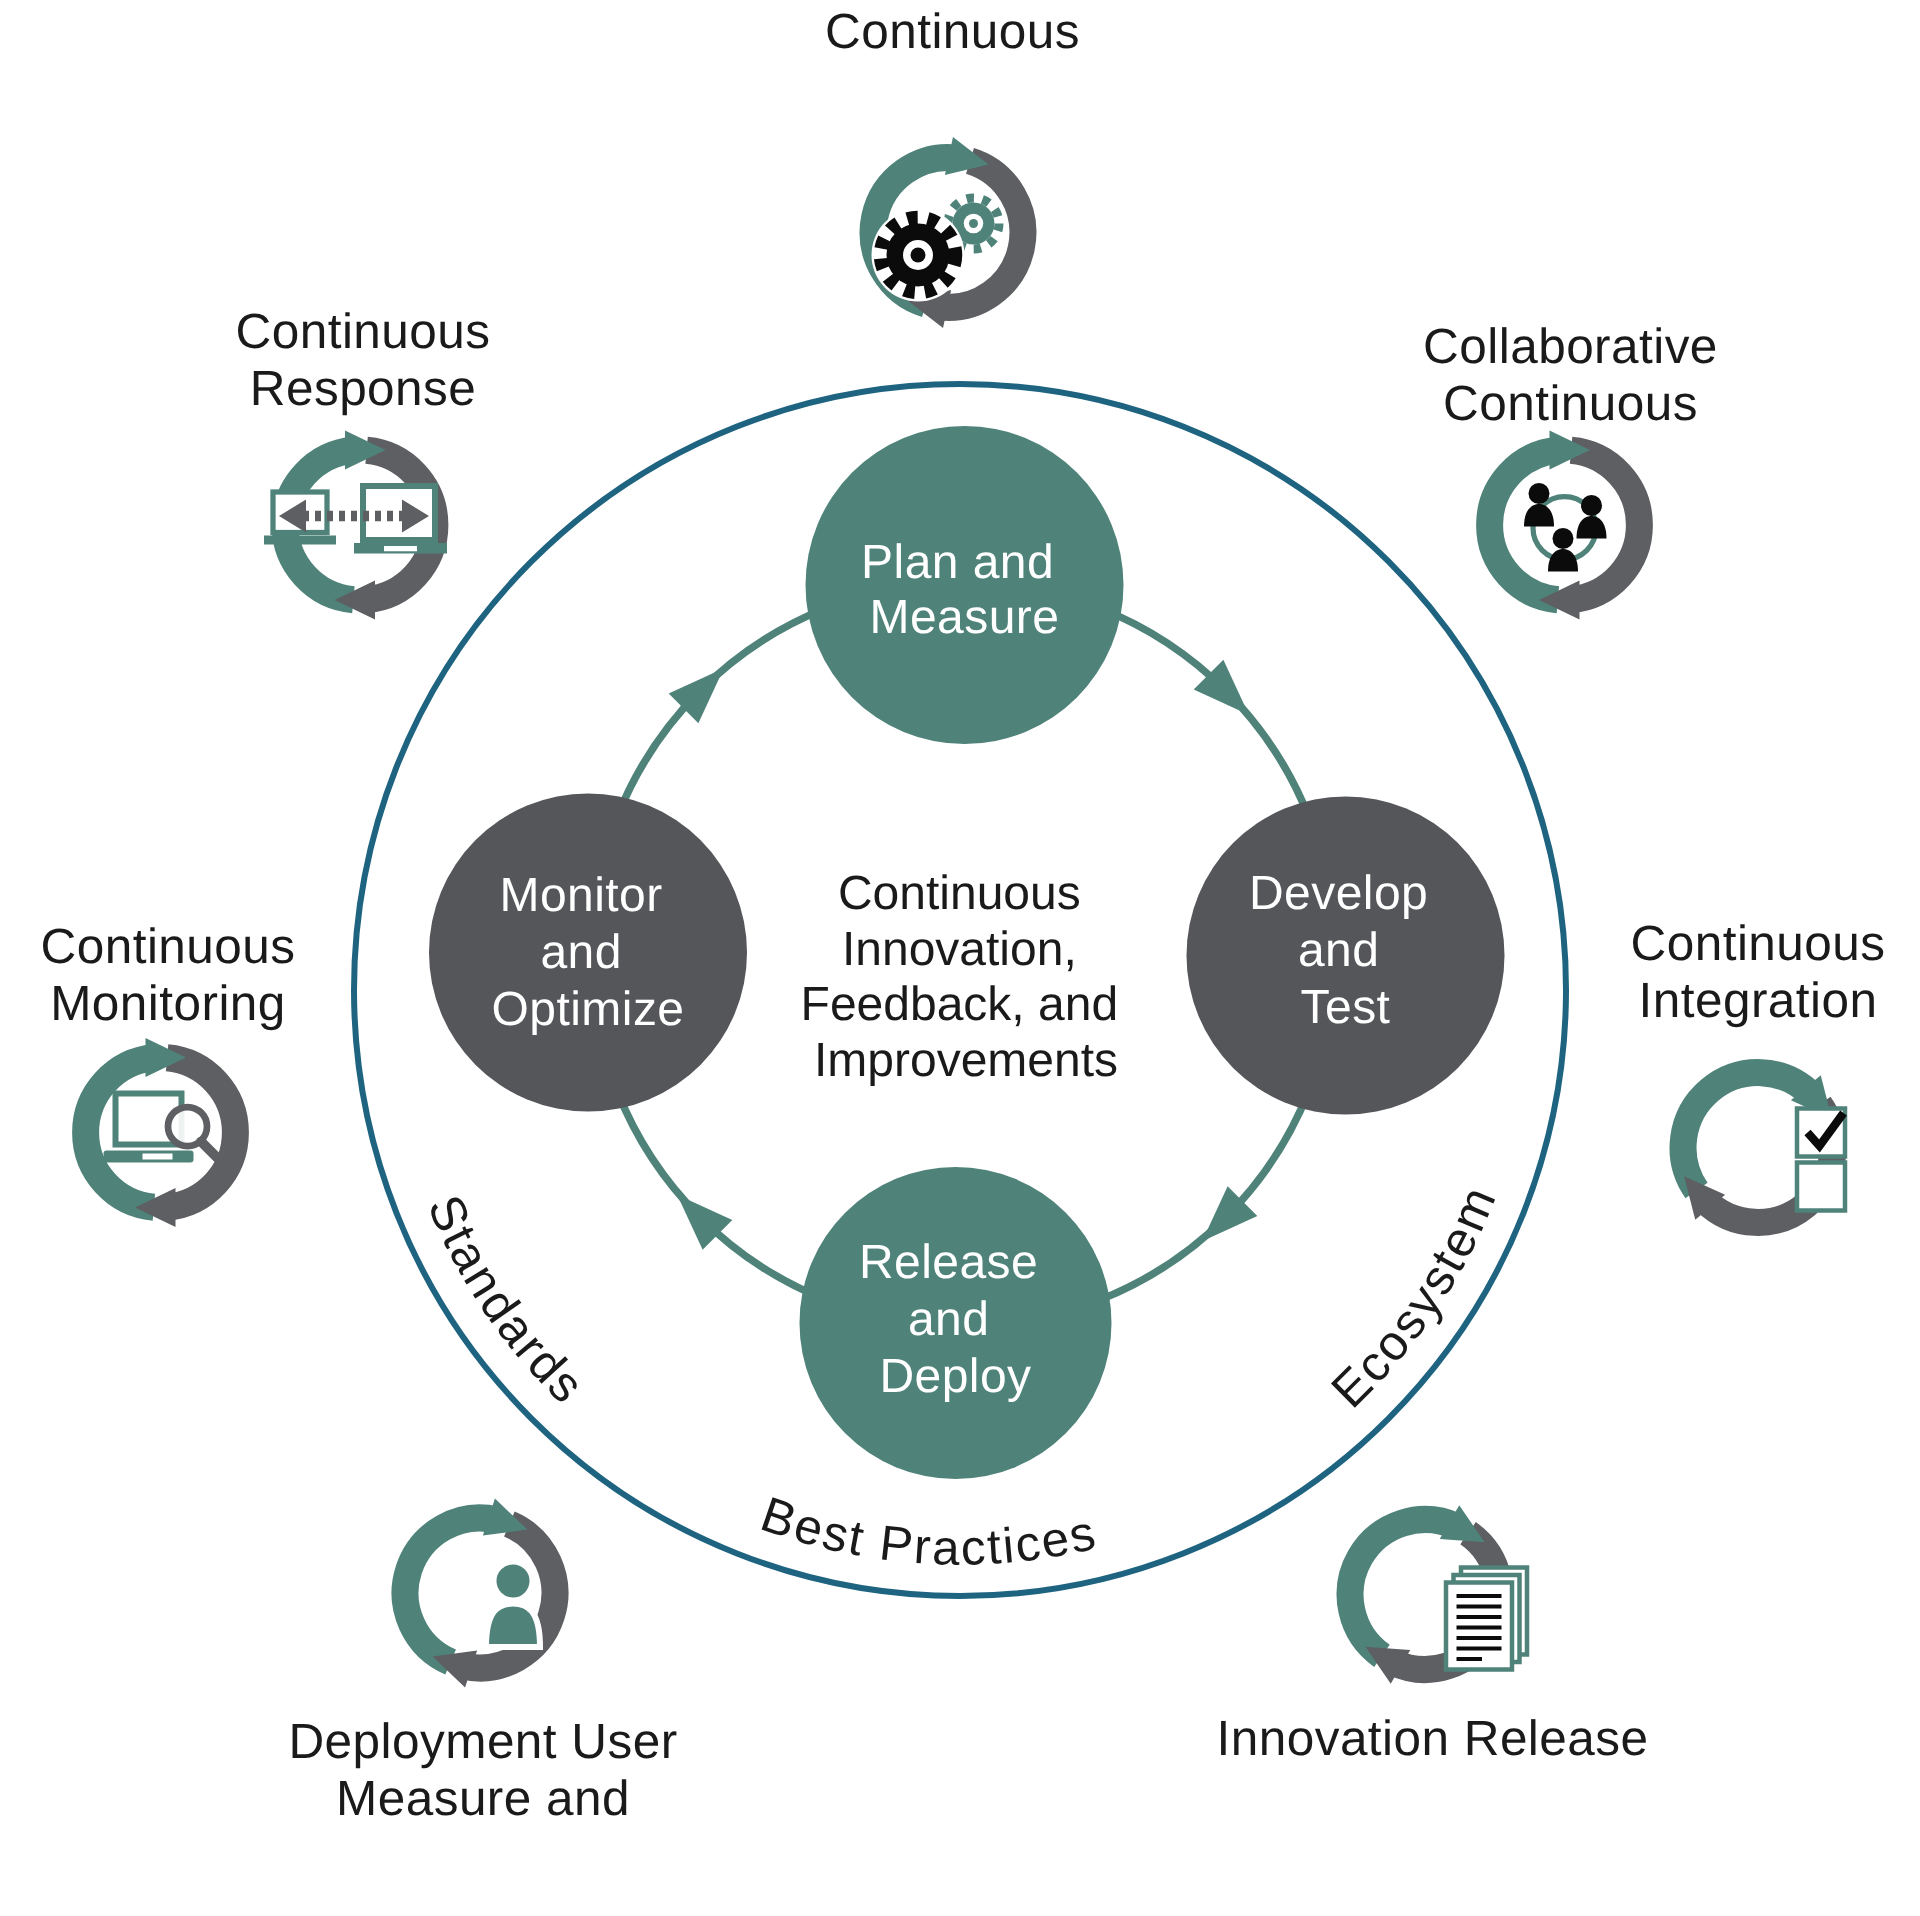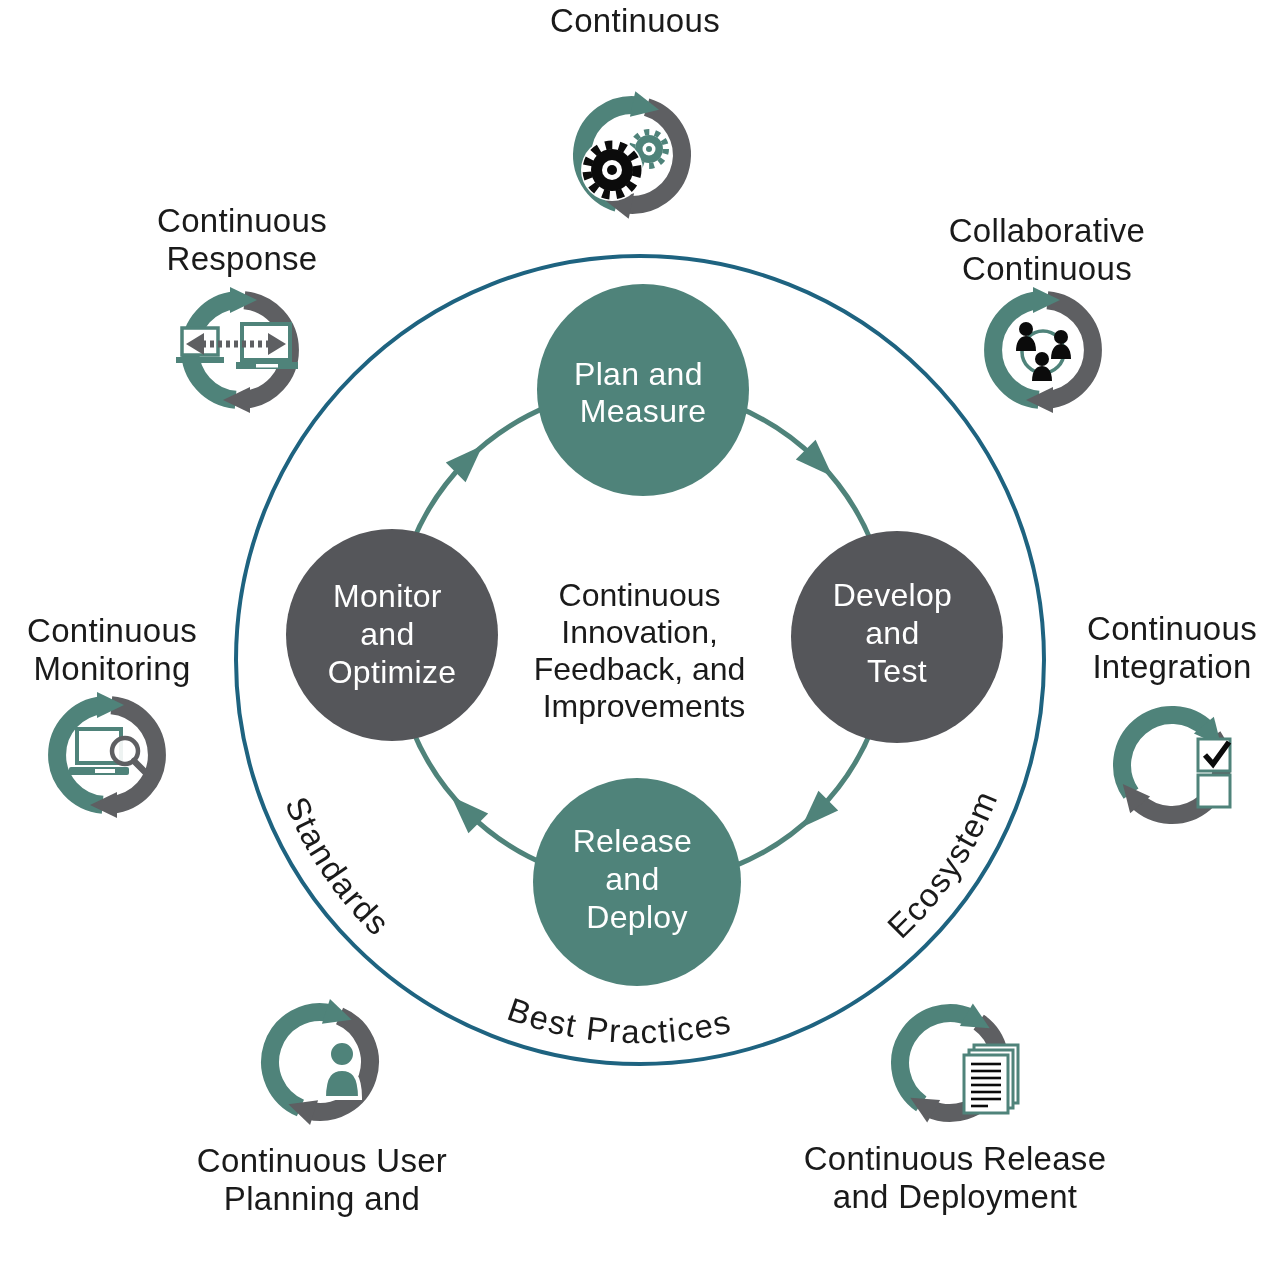--- a/index.html
+++ b/index.html
@@ -179,34 +179,33 @@
         <line x1="21" y1="8" x2="51" y2="8"></line>
         <line x1="21" y1="15" x2="51" y2="15"></line>
         <line x1="21" y1="22" x2="51" y2="22"></line>
         <line x1="21" y1="29" x2="51" y2="29"></line>
         <line x1="21" y1="36" x2="51" y2="36"></line>
         <line x1="21" y1="43" x2="38" y2="43"></line>
       </g>
     </g>
   </svg>
   <div class="sat-label" style="left:755px; top:1140px; width:400px">
-    <span>Continuous Release</span>
-    <span>and Deployment</span>
+    <span>Innovation Release</span>
   </div>
 
   <svg class="sat-icon" style="left:250px; top:992px" width="140" height="140" viewBox="-70 -70 140 140">
     <use href="#cycle-ring" transform="rotate(18)"></use>
     <g>
       <circle cx="22" cy="-8" r="13" class="teal-fill" stroke="#fff" stroke-width="4"></circle>
       <path d="M 4 36 C 4 12 12 7 22 7 C 32 7 40 12 40 36 Z" class="teal-fill" stroke="#fff" stroke-width="4"></path>
     </g>
   </svg>
   <div class="sat-label" style="left:122px; top:1142px; width:400px">
-    <span>Continuous User</span>
-    <span>Planning and</span>
+    <span>Deployment User</span>
+    <span>Measure and</span>
   </div>
 
   <div class="sat-label" style="left:-48px; top:612px; width:320px">
     <span>Continuous</span>
     <span>Monitoring</span>
   </div>
   <svg class="sat-icon" style="left:37px; top:685px" width="140" height="140" viewBox="-70 -70 140 140">
     <use href="#cycle-ring"></use>
     <g>
       <rect x="-30" y="-26" width="44" height="34" fill="#fff" class="stroke-teal" stroke-width="4"></rect>

